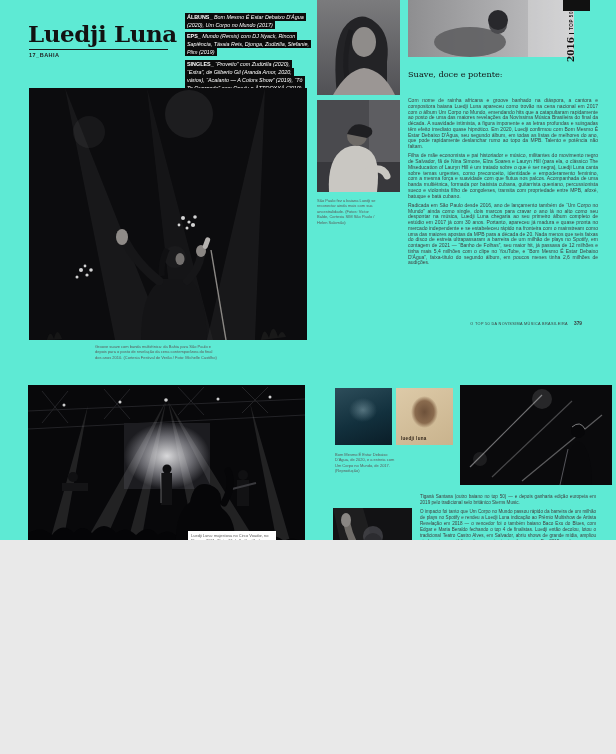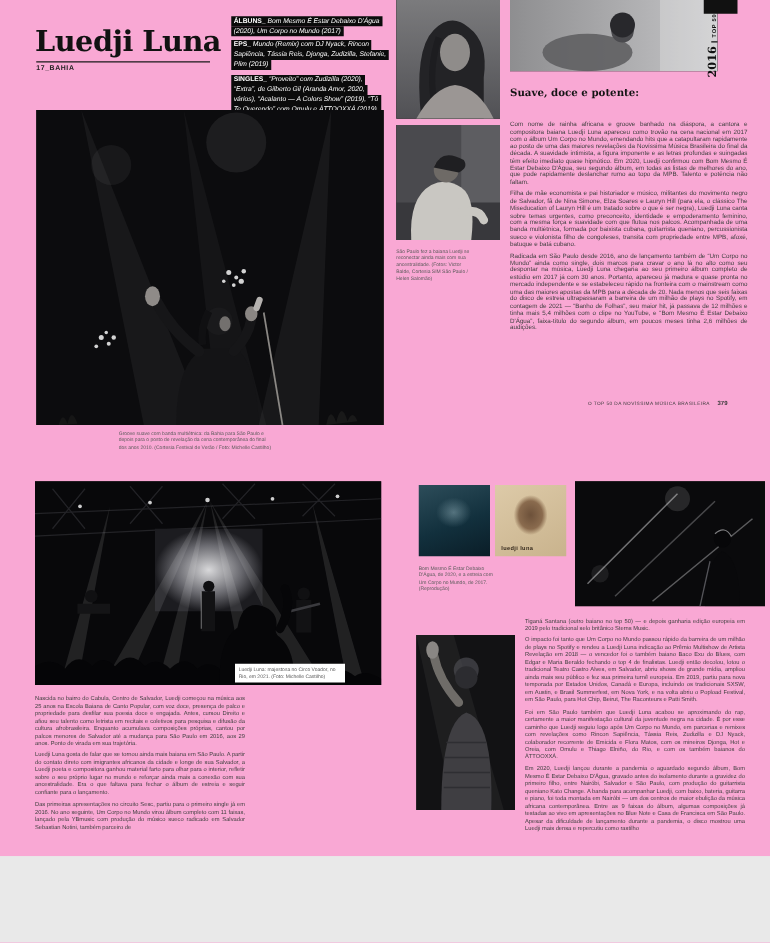--- a/index.html
+++ b/index.html
@@ -1,16 +1,16 @@
 <!DOCTYPE html>
 <html><head>
 <meta charset="utf-8">
 <style>
   html,body{margin:0;padding:0;background:#e9e9e9;}
-  #scan{position:relative;width:616px;height:685px;background:#f9a8d4;overflow:hidden;
+  #scan{position:relative;width:616px;height:540px;background:#5eead4;overflow:hidden;
         font-family:"Liberation Sans",sans-serif;color:#3d3d3d;}
   .abs{position:absolute;}
   
   .artist-title{left:28px;top:22px;font-family:"DejaVu Serif",serif;font-weight:bold;
       font-size:23px;letter-spacing:-0.4px;color:#121212;line-height:1;}
   .title-rule{left:29px;top:49px;width:139px;height:1px;background:#1a1a1a;}
   .artist-sub{left:29px;top:52px;font-size:5.5px;font-weight:bold;letter-spacing:0.5px;color:#222;}
   .disco{left:185px;top:13px;width:124px;font-size:5.4px;line-height:1.5;}
   .disco .sec{margin:0 0 3px 0;}
   .disco .chip{background:#0b0b0b;color:#fff;padding:1px 2px;
@@ -27,21 +27,21 @@
   #photo-seated{left:317px;top:100px;width:83px;height:92px;}
   #caption-379-photos{left:317px;top:198px;width:62px;}
   #photo-corner{left:408px;top:0;width:166px;height:57px;}
   .yeartab-box{left:563px;top:0;width:27px;height:11px;background:#111;}
   .yeartab{left:566px;top:62px;transform:rotate(-90deg);transform-origin:0 0;
       white-space:nowrap;display:flex;align-items:center;gap:3px;}
   .yeartab .yr{font-family:"DejaVu Serif",serif;font-weight:bold;font-size:9px;color:#111;}
   .yeartab .yrsub{font-size:4.5px;font-weight:bold;letter-spacing:0.6px;color:#111;
       border-left:0.8px solid #111;padding-left:3px;}
   .headline{left:408px;top:69px;width:192px;font-family:"DejaVu Serif",serif;
-      font-weight:bold;font-size:8.2px;line-height:1.22;color:#141414;}
+      font-weight:normal;font-size:8.2px;line-height:1.22;color:#141414;}
   .bodycol{text-align:justify;color:#404040;}
   #body-379{left:408px;top:98px;width:190px;font-size:5px;line-height:1.15;}
   #body-379 p,#body-380 p,#body-381 p{margin:0 0 3.5px 0;}
   .footer{display:flex;align-items:baseline;font-size:3.8px;letter-spacing:0.35px;color:#3a3a3a;}
   .footer .pnum{font-weight:bold;font-size:4.8px;letter-spacing:0;}
   #footer-379{left:408px;top:321px;width:174px;justify-content:flex-end;gap:6px;}
   
   #photo-main-380{left:28px;top:385px;width:277px;height:163px;}
   #caption-380{left:188px;top:531px;width:82px;background:#fff;padding:2px 3px;}
   #body-380{left:28px;top:556px;width:168px;font-size:4.6px;line-height:1.3;}

